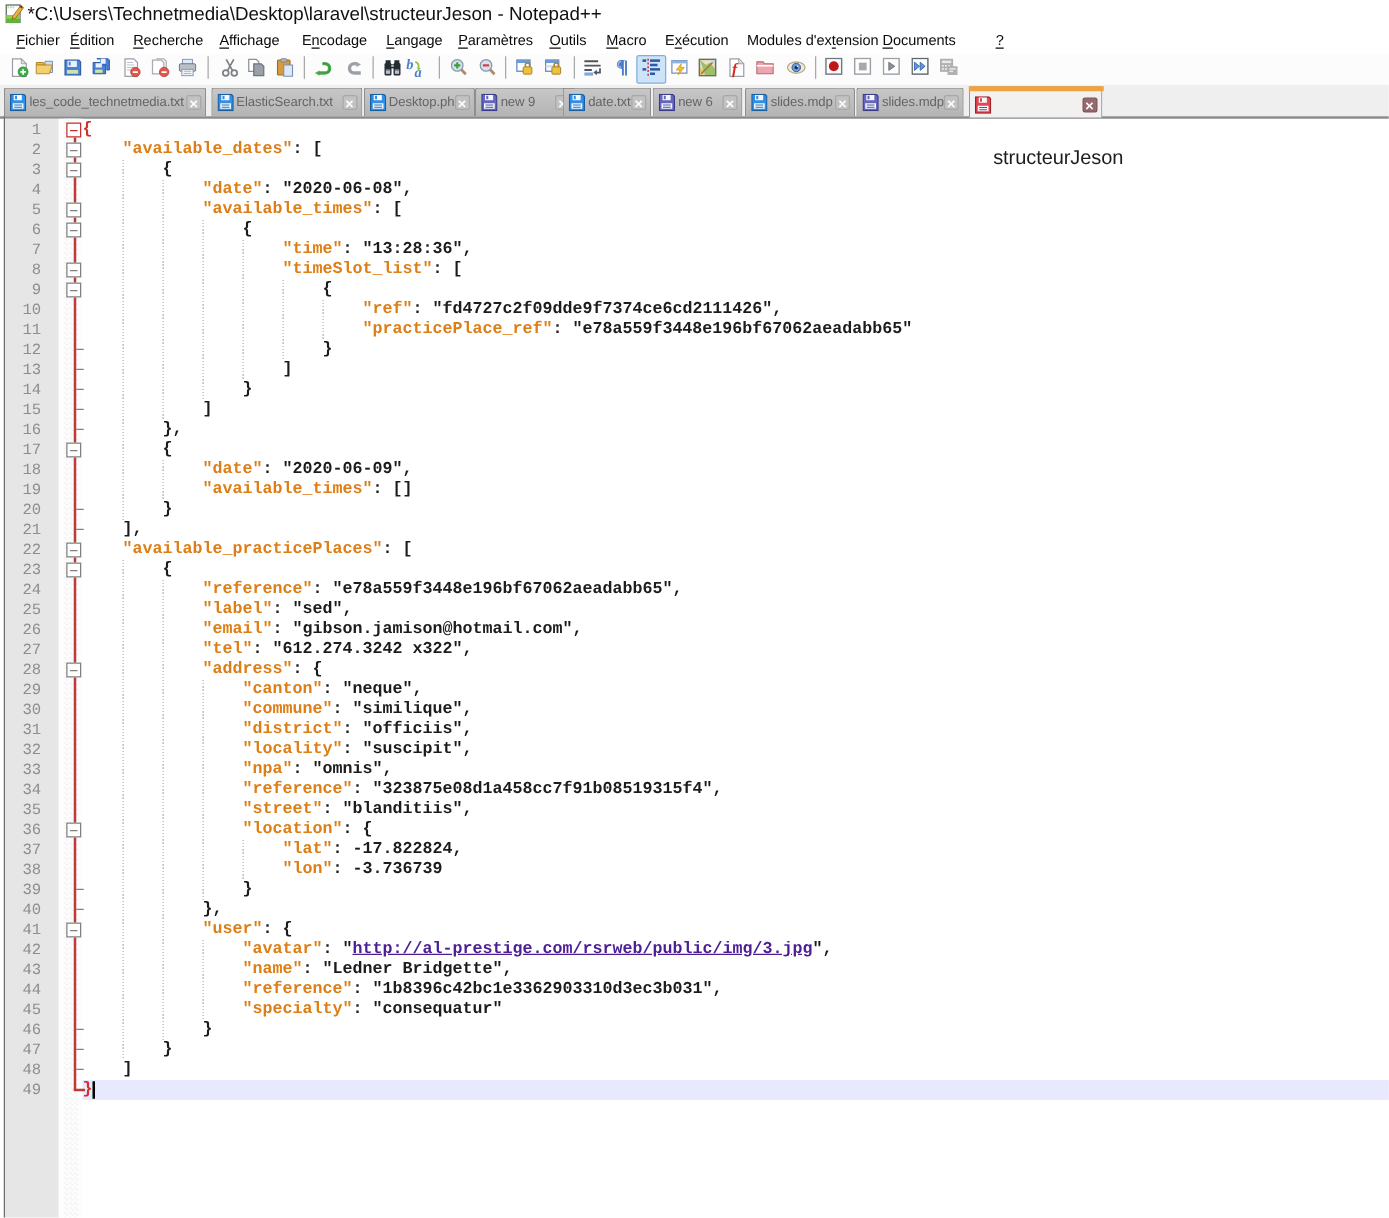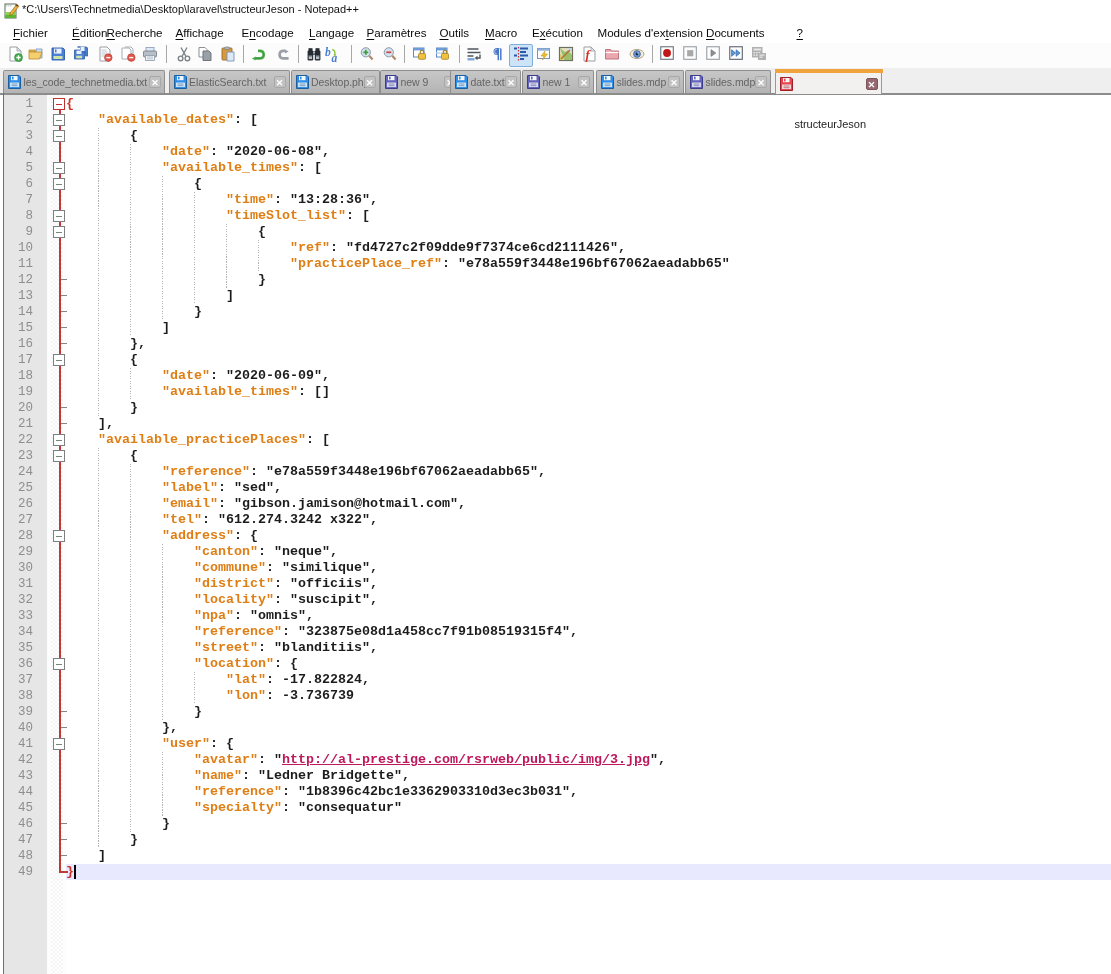--- a/index.html
+++ b/index.html
@@ -1,70 +1,70 @@
 <!DOCTYPE html>
 <html><head><meta charset="utf-8"><style>
 * { margin:0; padding:0; box-sizing:content-box; -webkit-font-smoothing:antialiased; }
 body { width:1111px; height:974px; position:relative; overflow:hidden;
        background:#fff; font-family:"Liberation Sans", sans-serif; }
 .titlebar { position:absolute; left:0; top:0; width:1111px; height:22px; background:#fff; }
-.title { position:absolute; left:22px; top:3px; font-size:11px; color:#111; white-space:pre;text-align:center; }
+.title { position:absolute; left:22px; top:3px; font-size:15px; color:#111; white-space:pre;text-align:center; }
 .menubar { position:absolute; left:0; top:22px; width:1111px; height:21px; background:#fff; }
 .mi { position:absolute; top:4px; font-size:11.6px; color:#0a0a0a; white-space:pre; }
 .mi u { text-decoration:underline; text-underline-offset:1.5px; }
 .toolbar { position:absolute; left:0; top:43px; width:1111px; height:25px; background:#fcfcfc; }
 .ti { position:absolute; top:46px; }
 .tsep { position:absolute; top:45px; width:1px; height:18px; background:#a8a8a8; }
 .tabstrip { position:absolute; left:0; top:68px; width:1111px; height:25px; background:#efefef; }
 .tab { position:absolute; top:70px; height:22.5px; background:linear-gradient(#c7c7c7,#b4b4b4); border:1px solid #8e8e8e;
         border-bottom:none; border-radius:2px 2px 0 0; box-sizing:border-box; }
 .tl { position:absolute; left:19.5px; top:5px; font-size:10.5px; color:#646464; white-space:pre;
        letter-spacing:-0.05px;text-align:right; }
 .tx { position:absolute; right:3px; top:4.5px; width:12px; height:12px; background:#c2c2c2;
        color:#ffffff; font-size:9px; line-height:12px; text-align:center; border-radius:2px;
        font-weight:bold; border:1px solid #a8a8a8; box-sizing:border-box; }
 .tab.act { top:68.5px; height:25px; background:#f2f1f0; border-color:#989898; z-index:3; }
-.tab.act .tl { top:7.5px; font-size:11px; left:19px;margin-top:41px; }
+.tab.act .tl { top:7.5px; font-size:16px; left:19px;margin-top:41px; }
 .tab.act .tx { top:8px; background:#96686f; border-color:#7c555c; color:#fff; }
 .tab.act svg { top:7px !important; }
 .obar { position:absolute; left:-1px; top:-1px; width:108px; height:4.5px; background:#f0a23c; }
 .edgetop { position:absolute; left:0; top:93px; width:1111px; height:2px; background:#8c8c8c; }
 .edgeleft { position:absolute; left:2.5px; top:93px; width:1.5px; height:881px; background:#6e6e6e; }
 .nummargin { position:absolute; left:4px; top:95px; width:43px; height:879px; background:#e6e6e6; }
 .foldmargin { position:absolute; left:47px; top:95px; width:19px; height:879px; background:#fdfdfd; }
 .foldcheck { position:absolute; left:51px; top:95px; width:12px; height:879px;
   background-image:conic-gradient(#f5f5f5 90deg, #fff 90deg 180deg, #f5f5f5 180deg 270deg, #fff 270deg);
   background-size:4px 4px; }
 .nums { position:absolute; left:0; top:96px; width:33px; text-align:right;
   font-family:"Liberation Mono", monospace; font-size:12.5px; line-height:16px; color:#8e8e8e; white-space:pre; }
 .curline { position:absolute; left:66px; top:864px; width:1045px; height:16px; background:#e8e8ff; }
 .code { position:absolute; left:66px; top:96px; font-family:"Liberation Mono", monospace;
   font-weight:bold; font-size:13.333px; line-height:16px; color:#1c1c1c; white-space:pre; }
 .code .k { color:#de7e14; }
 .code .r { color:#d0312a; }
-.code .u { color:#be185d; text-decoration:underline; }
+.code .u { color:#4c1d95; text-decoration:underline; }
 .ig { position:absolute; width:1px;
   background-image:repeating-linear-gradient(to bottom, #b4b4b4 0 1px, transparent 1px 2.5px); }
 .caret { position:absolute; left:74px; top:865px; width:1.5px; height:14px; background:#000; }
 </style></head>
 <body>
 <div class="titlebar">
 <svg width="16" height="16" viewBox="0 0 16 16" style="position:absolute;left:4px;top:3px">
 <rect x="1" y="1" width="11" height="14" fill="#fff" stroke="#5a6a5a" stroke-width="1"></rect>
 <path d="M1 9h11v6H1z" fill="#8fd14f"></path>
       <path d="M1 12h11v3H1z" fill="#5cb832"></path>
 <path d="M2 2h1.5v1.5H2zM4 2h1.5v1.5H4zM6 2h1.5v1.5H6z" fill="#c8d8c8"></path>
 <path d="M12.8 1.2L6.5 9.5l-1 3 3-1 6.3-8.3z" fill="#f0b23c" stroke="#8a6a1a" stroke-width="0.7"></path>
 <path d="M12.2 2l1.6 1.2" stroke="#6a3a1a" stroke-width="1.6"></path>
 </svg>
 <span class="title">*C:\Users\Technetmedia\Desktop\laravel\structeurJeson - Notepad++</span>
 </div>
 <div class="menubar">
 <span class="mi" style="left:13px"><u>F</u>ichier</span>
-<span class="mi" style="left:72px"><u>É</u>dition</span>
+<span class="mi" style="left:56px"><u>É</u>dition</span>
 <span class="mi" style="left:106.5px"><u>R</u>echerche</span>
 <span class="mi" style="left:175.5px"><u>A</u>ffichage</span>
 <span class="mi" style="left:241.5px">E<u>n</u>codage</span>
 <span class="mi" style="left:309px"><u>L</u>angage</span>
 <span class="mi" style="left:366.5px"><u>P</u>aramètres</span>
 <span class="mi" style="left:439.5px"><u>O</u>utils</span>
 <span class="mi" style="left:485px"><u>M</u>acro</span>
 <span class="mi" style="left:532px">E<u>x</u>écution</span>
 <span class="mi" style="left:597.5px">Modules d'ex<u>t</u>ension</span>
 <span class="mi" style="left:706px"><u>D</u>ocuments</span>
@@ -321,21 +321,21 @@
     <span class="tx">✕</span>
   </div>
 <div class="tab" style="left:522px;width:72px">
     <svg width="13" height="14" viewBox="0 0 13 14" style="position:absolute;left:4px;top:4px">
       <path d="M0.5 0.5h10.5L12.5 2v11.5H0.5z" fill="#6565bd" stroke="#3c3c8a" stroke-width="1"></path>
       <rect x="3" y="1" width="6.5" height="4.2" fill="#f4f8fc"></rect>
       <rect x="4" y="1.6" width="1.6" height="2.8" fill="#6565bd"></rect>
       <rect x="2.2" y="7.6" width="8.6" height="4.4" fill="#f4f8fc"></rect>
       <path d="M3.4 9h6.2M3.4 10.8h6.2" stroke="#3c3c8a" stroke-width="0.7"></path>
     </svg>
-    <span class="tl">new 1</span>
+    <span class="tl">new 6</span>
     <span class="tx">✕</span>
   </div>
 <div class="tab" style="left:596px;width:88px">
     <svg width="13" height="14" viewBox="0 0 13 14" style="position:absolute;left:4px;top:4px">
       <path d="M0.5 0.5h10.5L12.5 2v11.5H0.5z" fill="#2f8fe8" stroke="#1a5fa0" stroke-width="1"></path>
       <rect x="3" y="1" width="6.5" height="4.2" fill="#f4f8fc"></rect>
       <rect x="4" y="1.6" width="1.6" height="2.8" fill="#2f8fe8"></rect>
       <rect x="2.2" y="7.6" width="8.6" height="4.4" fill="#f4f8fc"></rect>
       <path d="M3.4 9h6.2M3.4 10.8h6.2" stroke="#1a5fa0" stroke-width="0.7"></path>
     </svg>

